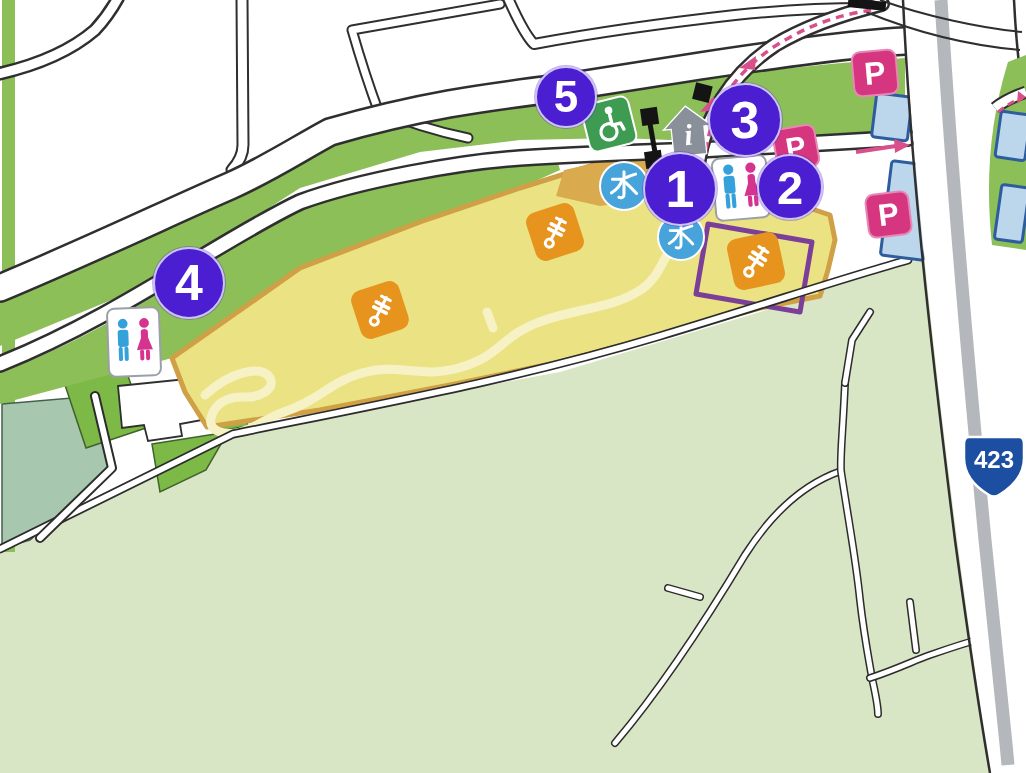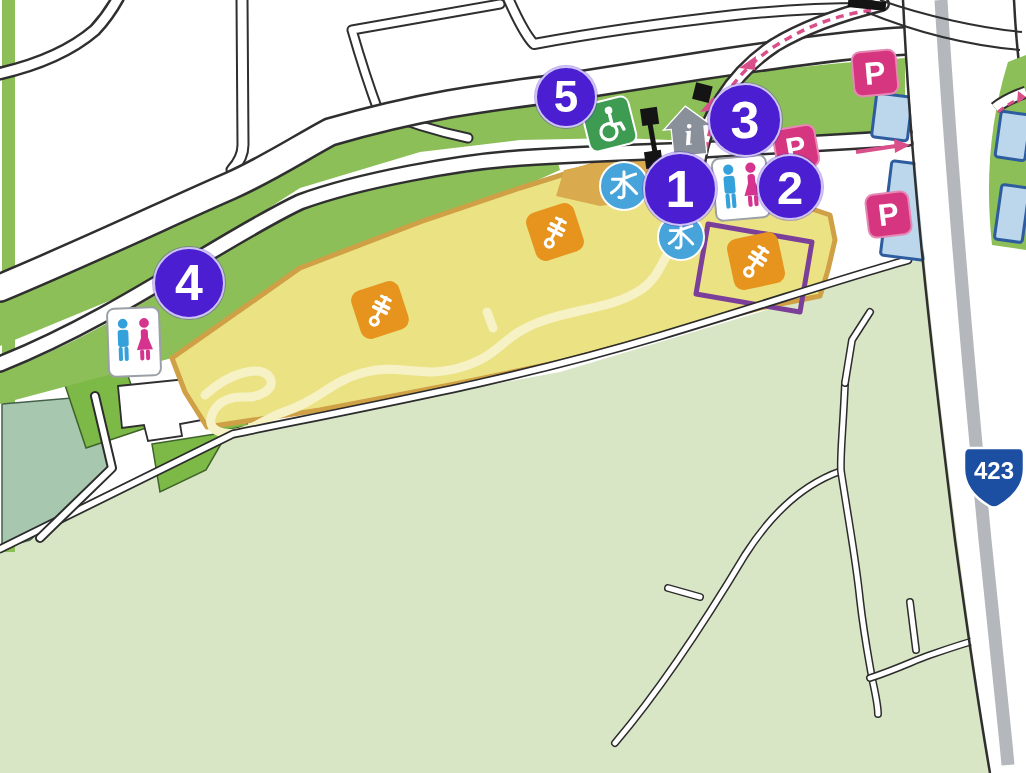--- a/index.html
+++ b/index.html
@@ -263,21 +263,21 @@
   <div class="ovl p-sign" style="left:852px;top:50px;width:46px;height:46px;font-size:32px;transform:rotate(-5deg);">
     <span>P</span>
   </div>
   <div class="ovl p-sign" style="left:774px;top:126px;width:44px;height:44px;font-size:30px;transform:rotate(-10deg);">
     <span>P</span>
   </div>
   <div class="ovl p-sign" style="left:866px;top:192px;width:45px;height:45px;font-size:31px;transform:rotate(-7deg);">
     <span>P</span>
   </div>
 
-  <div class="ovl shield" style="left:962px;top:445px;width:64px;height:66px;">
+  <div class="ovl shield" style="left:962px;top:434px;width:64px;height:66px;">
     <svg width="64" height="66" viewBox="0 0 64 66">
       <path d="M7,3 Q2,3 2,10 L2,24 Q2,46 27,61 Q32,64 37,61 Q62,46 62,24 L62,10 Q62,3 57,3 Z" fill="#1c4fa1" stroke="#ffffff" stroke-width="2.5"></path>
       <text x="32" y="34" text-anchor="middle" fill="#ffffff" font-size="24">423</text>
     </svg>
   </div>
 
   <div class="ovl marker" style="left:535px;top:66px;width:62px;height:62px;font-size:44px;">
     <span>5</span>
   </div>
   <div class="ovl marker" style="left:708px;top:83px;width:74px;height:74px;font-size:52px;">

